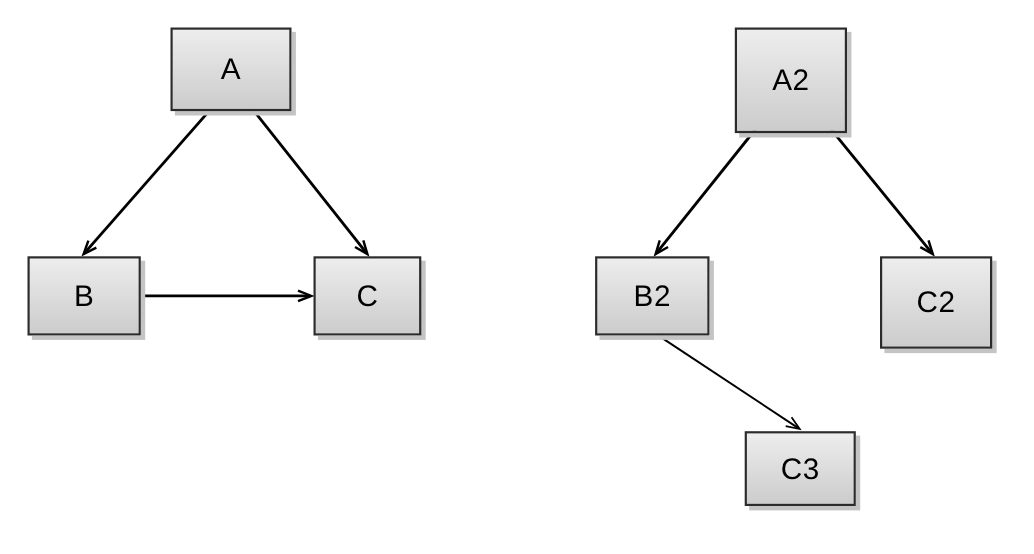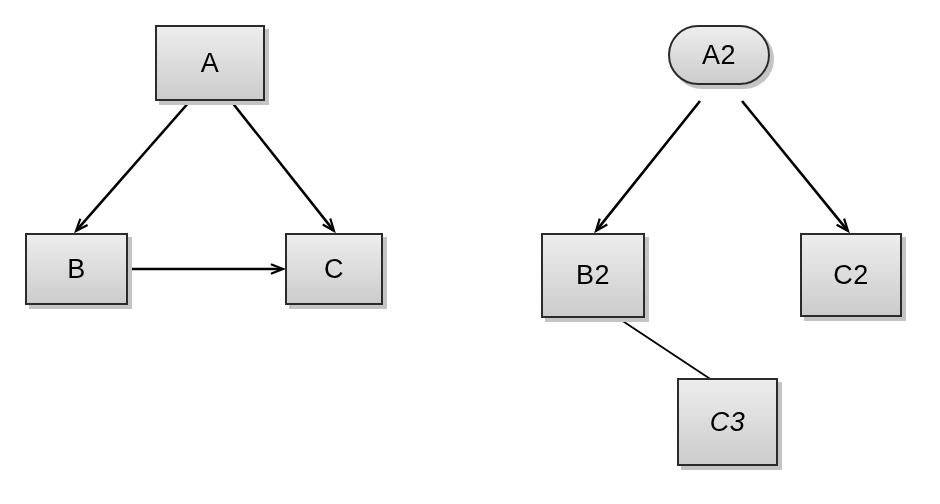--- a/index.html
+++ b/index.html
@@ -79,27 +79,27 @@
   <div id="node-layer">
       <div class="node" style="left: 155px; top: 25px; width: 110px; height: 76px; border-color: rgb(43, 43, 43); box-shadow: rgb(196, 196, 196) 4px 4px 0px 0px; background: linear-gradient(rgb(237, 237, 237) 0%, rgb(204, 204, 204) 100%);">
         <span class="node-label">A</span>
       </div>
       <div class="node" style="left: 25px; top: 233px; width: 103px; height: 72px; border-color: rgb(43, 43, 43); box-shadow: rgb(196, 196, 196) 4px 4px 0px 0px; background: linear-gradient(rgb(237, 237, 237) 0%, rgb(204, 204, 204) 100%);">
         <span class="node-label">B</span>
       </div>
       <div class="node" style="left: 285px; top: 233px; width: 98px; height: 72px; border-color: rgb(43, 43, 43); box-shadow: rgb(196, 196, 196) 4px 4px 0px 0px; background: linear-gradient(rgb(237, 237, 237) 0%, rgb(204, 204, 204) 100%);">
         <span class="node-label">C</span>
       </div>
-      <div class="node" style="left: 668px; top: 25px; width: 102px; height: 60px; border-color: rgb(43, 43, 43); box-shadow: rgb(196, 196, 196) 4px 4px 0px 0px; background: linear-gradient(rgb(237, 237, 237) 0%, rgb(204, 204, 204) 100%); border-radius: 31px;">
+      <div class="node" style="left: 668px; top: 25px; width: 102px; height: 96px; border-color: rgb(43, 43, 43); box-shadow: rgb(196, 196, 196) 4px 4px 0px 0px; background: linear-gradient(rgb(237, 237, 237) 0%, rgb(204, 204, 204) 100%);">
         <span class="node-label">A2</span>
       </div>
-      <div class="node" style="left: 541px; top: 233px; width: 104px; height: 85px; border-color: rgb(43, 43, 43); box-shadow: rgb(196, 196, 196) 4px 4px 0px 0px; background: linear-gradient(rgb(237, 237, 237) 0%, rgb(204, 204, 204) 100%);">
+      <div class="node" style="left: 541px; top: 233px; width: 104px; height: 72px; border-color: rgb(43, 43, 43); box-shadow: rgb(196, 196, 196) 4px 4px 0px 0px; background: linear-gradient(rgb(237, 237, 237) 0%, rgb(204, 204, 204) 100%);">
         <span class="node-label">B2</span>
       </div>
       <div class="node" style="left: 800px; top: 233px; width: 102px; height: 84px; border-color: rgb(43, 43, 43); box-shadow: rgb(196, 196, 196) 4px 4px 0px 0px; background: linear-gradient(rgb(237, 237, 237) 0%, rgb(204, 204, 204) 100%);">
         <span class="node-label">C2</span>
       </div>
-      <div class="node" style="left: 677px; top: 378px; width: 101px; height: 88px; border-color: rgb(43, 43, 43); box-shadow: rgb(196, 196, 196) 4px 4px 0px 0px; background: linear-gradient(rgb(237, 237, 237) 0%, rgb(204, 204, 204) 100%); font-style: italic;">
+      <div class="node" style="left: 677px; top: 392px; width: 101px; height: 68px; border-color: rgb(43, 43, 43); box-shadow: rgb(196, 196, 196) 4px 4px 0px 0px; background: linear-gradient(rgb(237, 237, 237) 0%, rgb(204, 204, 204) 100%);">
         <span class="node-label">C3</span>
       </div>
     </div>
 
 </div>
 
 </body></html>

